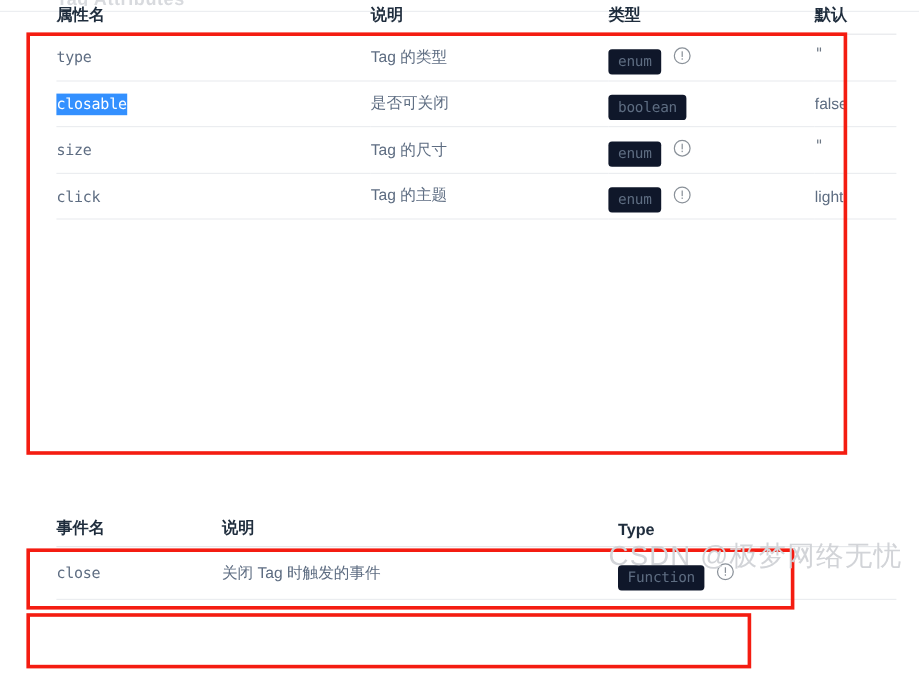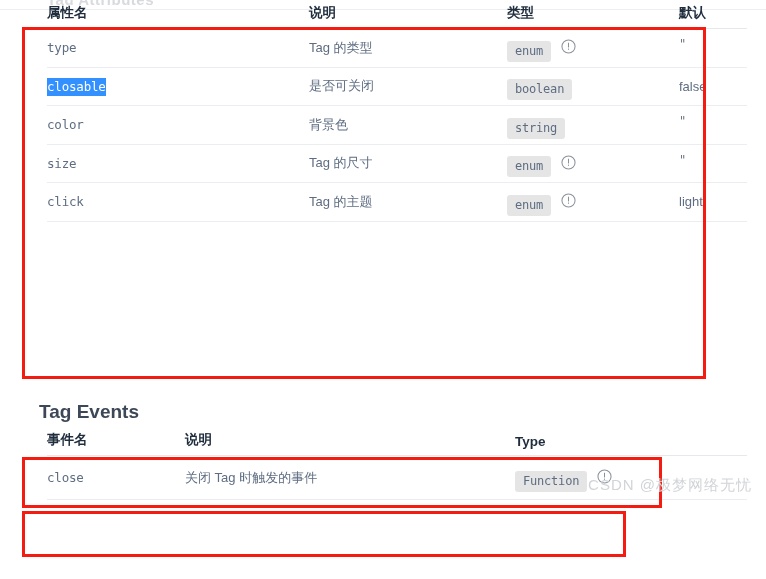--- a/index.html
+++ b/index.html
@@ -97,21 +97,21 @@
     color: #ffffff;
     padding: 1px 0px 2px 0px;
     margin-top: 20px;
   }
 
   .desc { color: #5e6d82; font-size: 13px; }
 
   .type-cell { white-space: nowrap; }
   .badge {
     display: inline-block;
-    background: #e5e5e5;
+    background: #0f172a;
     color: #5e6d82;
     border-radius: 3px;
     padding: 3px 8px 4px 8px;
     font-family: "DejaVu Sans Mono", "Liberation Mono", monospace;
     font-size: 12px;
     letter-spacing: -0.2px;
     vertical-align: middle;
     margin-top: 7px;
   }
   .info-icon {
@@ -169,22 +169,22 @@
     background: transparent;
   }
   #redbox-attrs  { left: 22px;  top: 27px;  width: 684px; height: 352px; }
   #redbox-click  { left: 22px;  top: 457px; width: 640px; height: 51px;  }
   #redbox-close  { left: 22px;  top: 511px; width: 604px; height: 46px;  }
 
   
   .watermark {
     position: absolute;
     right: 14px;
-    bottom: 8px;
-    font-size: 15px;
+    bottom: 24px;
+    font-size: 23px;
     color: #d2d4d8;
     letter-spacing: 1px;
     white-space: nowrap;
     font-family: "Liberation Sans", sans-serif;
   }
 </style>
 </head>
 <body>
 
 <div class="page">
@@ -218,26 +218,20 @@
               </svg></span></td>
           <td><span class="quote-mark">"</span></td>
         </tr>
         <tr>
           <td><span class="mono sel-highlight">closable</span></td>
           <td><span class="desc">是否可关闭</span></td>
           <td class="type-cell"><span class="badge">boolean</span></td>
           <td><span class="default-val">false</span></td>
         </tr>
         <tr>
-          <td><span class="mono">color</span></td>
-          <td><span class="desc">背景色</span></td>
-          <td class="type-cell"><span class="badge">string</span></td>
-          <td><span class="quote-mark">"</span></td>
-        </tr>
-        <tr>
           <td><span class="mono">size</span></td>
           <td><span class="desc">Tag 的尺寸</span></td>
           <td class="type-cell"><span class="badge">enum</span><span class="info-icon"><svg width="15" height="15" viewBox="0 0 16 16">
                 <circle cx="8" cy="8" r="7" fill="none" stroke="#8a9199" stroke-width="1.1"></circle>
                 <rect x="7.45" y="4" width="1.1" height="5" fill="#8a9199"></rect>
                 <rect x="7.45" y="10.2" width="1.1" height="1.3" fill="#8a9199"></rect>
               </svg></span></td>
           <td><span class="quote-mark">"</span></td>
         </tr>
         <tr>
@@ -246,21 +240,20 @@
           <td class="type-cell"><span class="badge">enum</span><span class="info-icon"><svg width="15" height="15" viewBox="0 0 16 16">
                 <circle cx="8" cy="8" r="7" fill="none" stroke="#8a9199" stroke-width="1.1"></circle>
                 <rect x="7.45" y="4" width="1.1" height="5" fill="#8a9199"></rect>
                 <rect x="7.45" y="10.2" width="1.1" height="1.3" fill="#8a9199"></rect>
               </svg></span></td>
           <td><span class="default-val">light</span></td>
         </tr>
       </tbody>
   </table>
 
-  <div class="section-title">Tag Events</div>
 
   <table class="doc-table" id="events-table">
     <colgroup>
       <col class="ecol-name">
         <col class="ecol-desc">
         <col class="ecol-type">
     </colgroup>
     <thead>
       <tr>
         <th>事件名</th>

